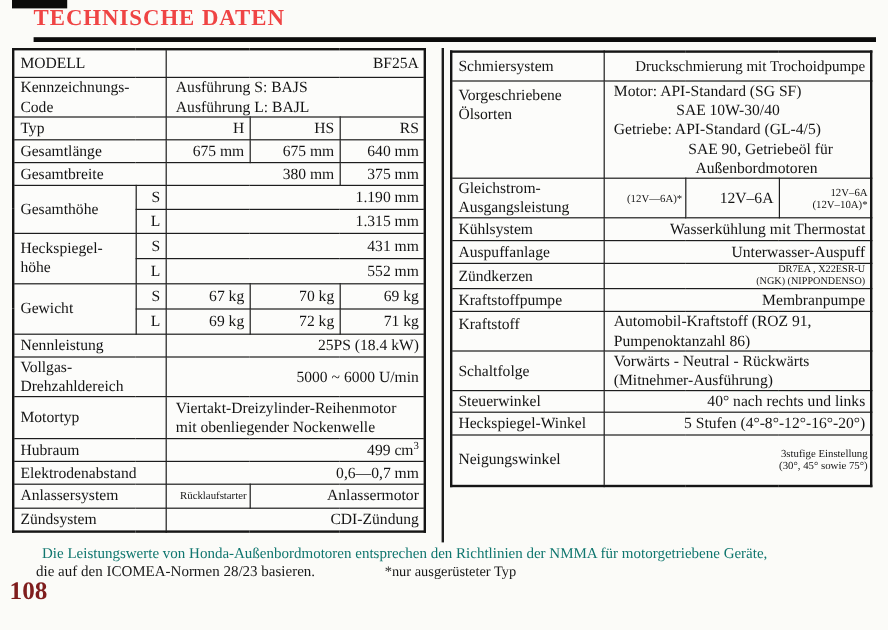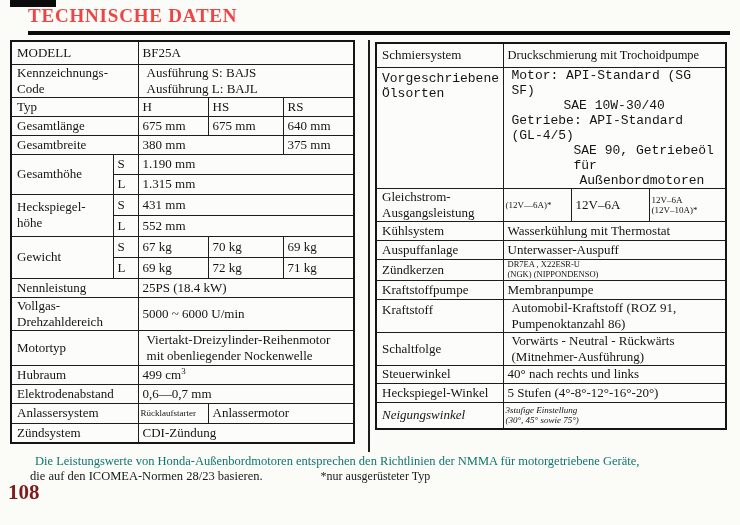--- a/index.html
+++ b/index.html
@@ -16,29 +16,29 @@
   .title-rule{position:absolute;left:28px;top:31px;width:702px;height:4px;background:#0b0b0b;}
   .col-divider{position:absolute;left:368px;top:40px;width:2px;height:412px;background:#1c1c1c;}
 
   table{border-collapse:collapse;table-layout:fixed;position:absolute;
         font-size:13px;color:#141414;background:#fcfcfa;}
   table.t-left{left:10px;top:40px;width:343px;}
   table.t-right{left:375px;top:42px;width:350px;}
   td{border:1px solid #1d1d1d;padding:0 4px;vertical-align:middle;overflow:hidden;}
   table{border:2px solid #151515;}
   .lbl{text-align:left;padding-left:5px;}
-  .ctr{text-align:left;}
+  .ctr{text-align:right;}
   .lft{text-align:left;padding-left:8px;}
   .sm9{font-size:9px;padding-left:2px;padding-right:2px;}
   .sm85{font-size:8.5px;line-height:1.15;}
   .fit13{font-size:12.5px;}
   .h23{height:23px;}.h33{height:33px;}.h19{height:19px;}.h20{height:20px;}
   .h21{height:21px;}.h31{height:31px;}.h35{height:35px;}
-  .h24{height:24px;}.h74{height:74px;font-family:Liberation Mono, monospace;}.h34{height:34px;}.h32{height:32px;}
-  .h18{height:18px;}.h27{height:27px;font-style:italic;}
+  .h24{height:24px;}.h74{height:74px;}.h34{height:34px;}.h32{height:32px;}
+  .h18{height:18px;}.h27{height:43px;}
   .ind1{padding-left:52px;}
   .ind2{padding-left:62px;}
   .ind3{padding-left:68px;}
   sup{font-size:9px;}
 
   .footer{position:absolute;left:35px;top:454px;width:700px;font-size:12.5px;color:#0f766e;}
   .footer-line2{position:absolute;left:30px;top:469px;width:700px;font-size:12.5px;color:#181818;}
   .asterisk-note{display:inline-block;margin-left:58px;font-size:12px;}
   .page-number{position:absolute;left:8px;top:480px;font-size:21px;font-weight:bold;color:#7f1d1d;}
 </style>

